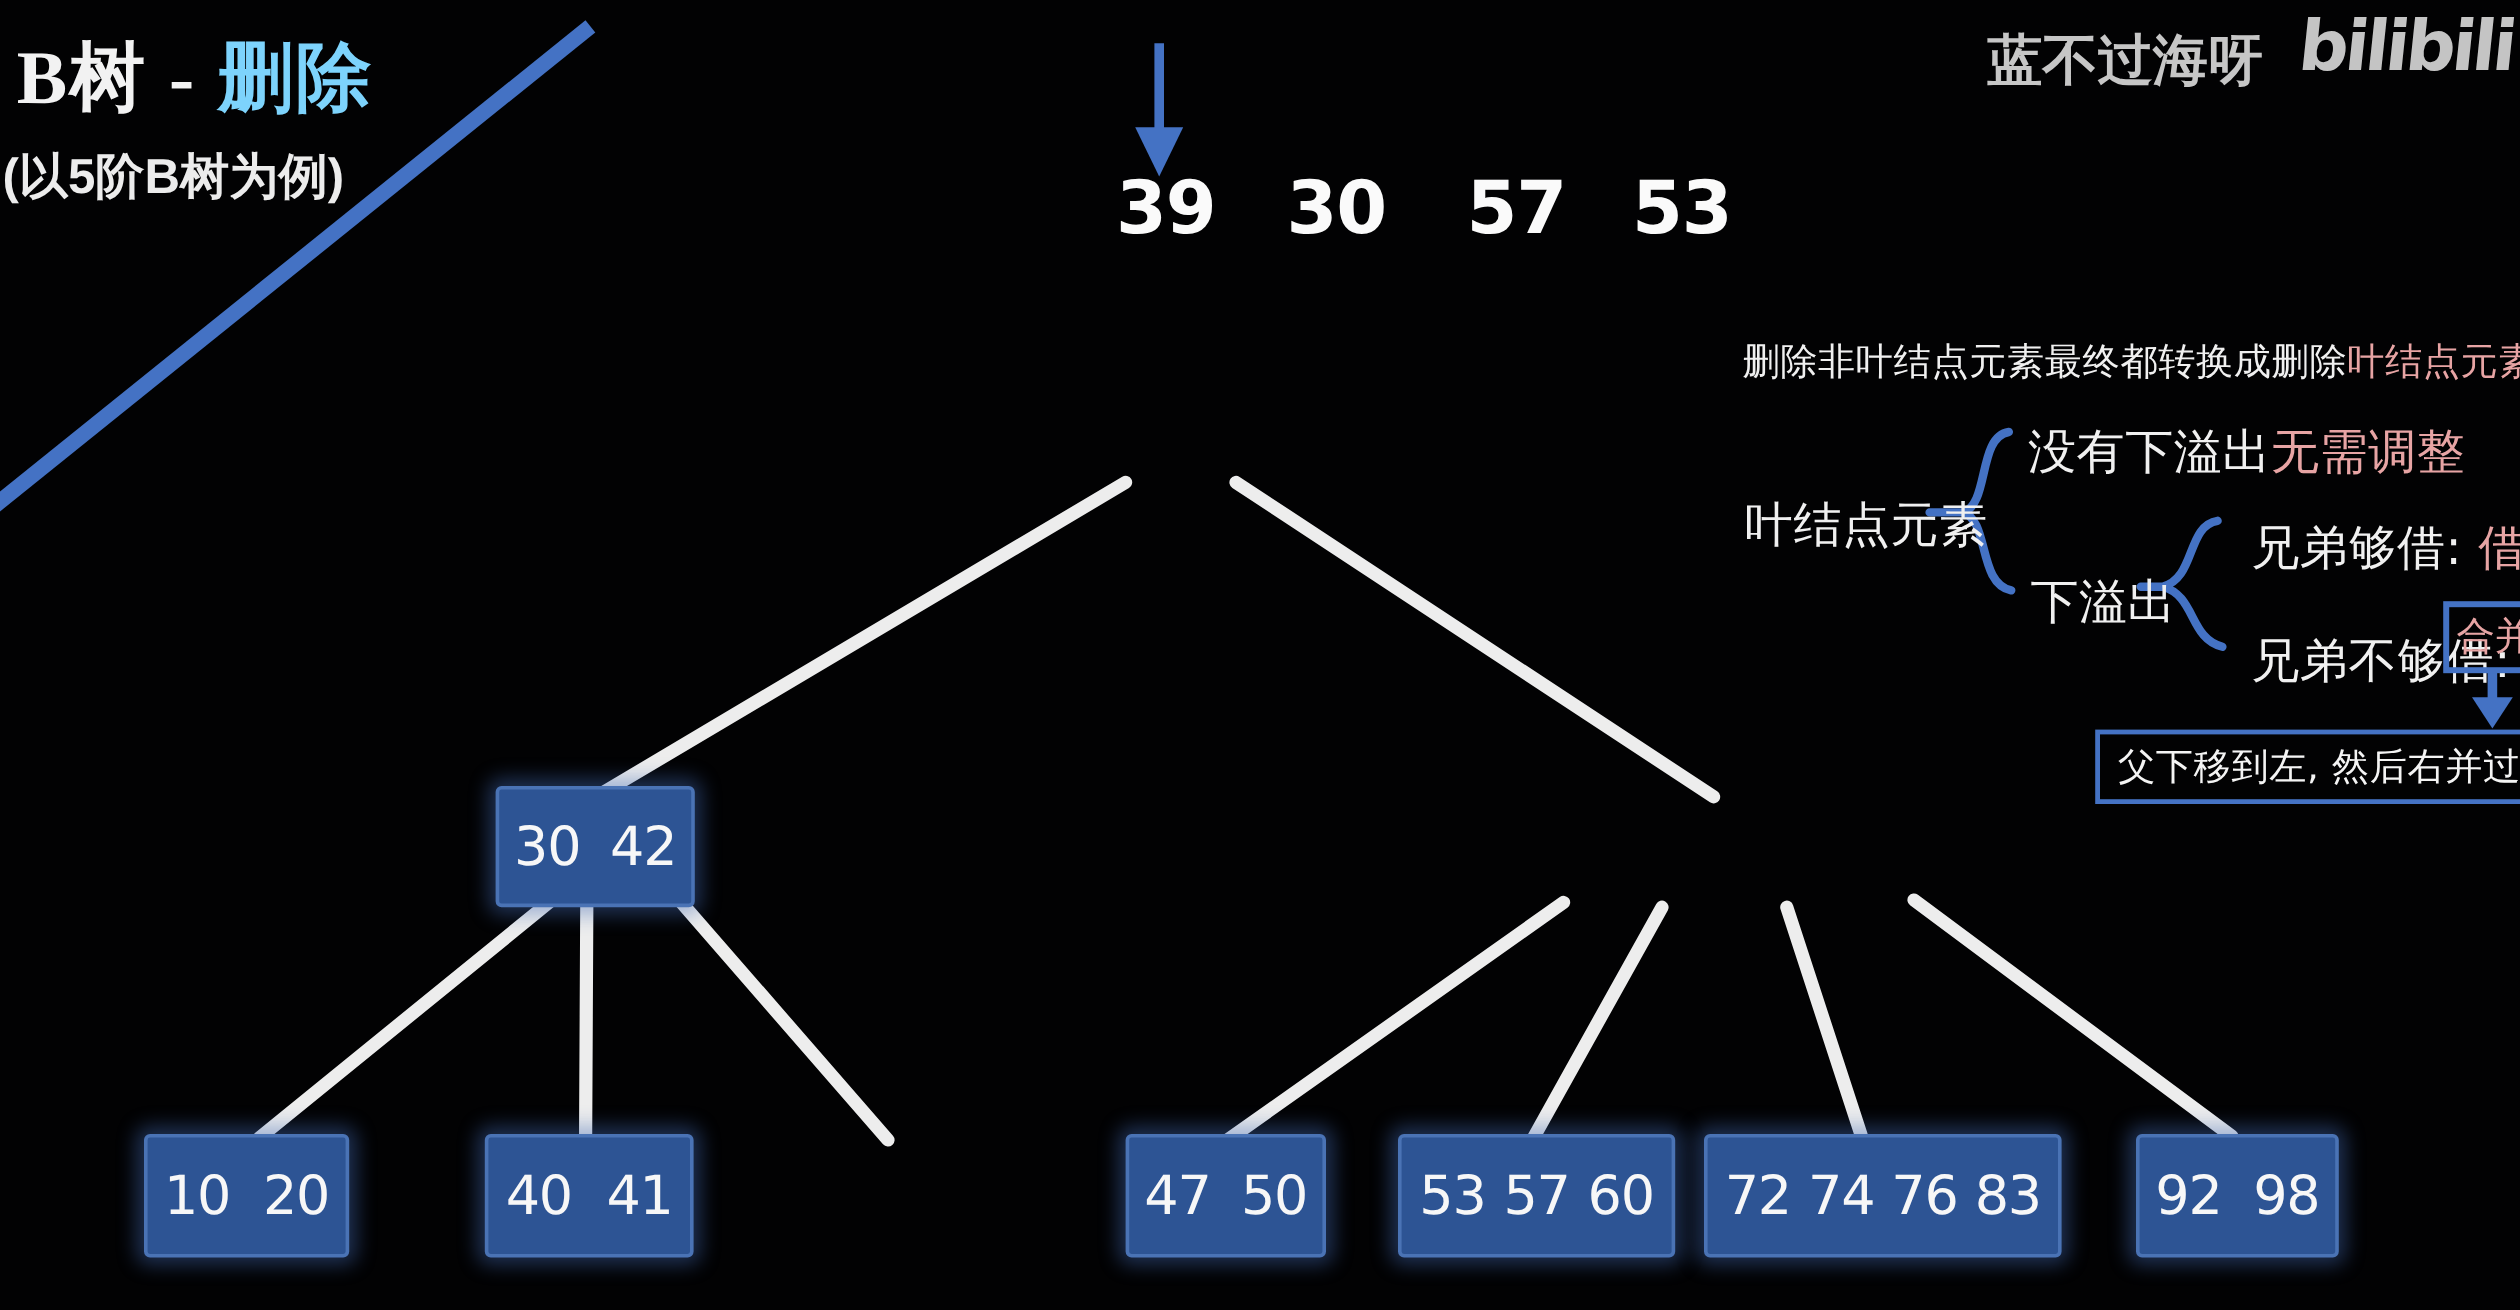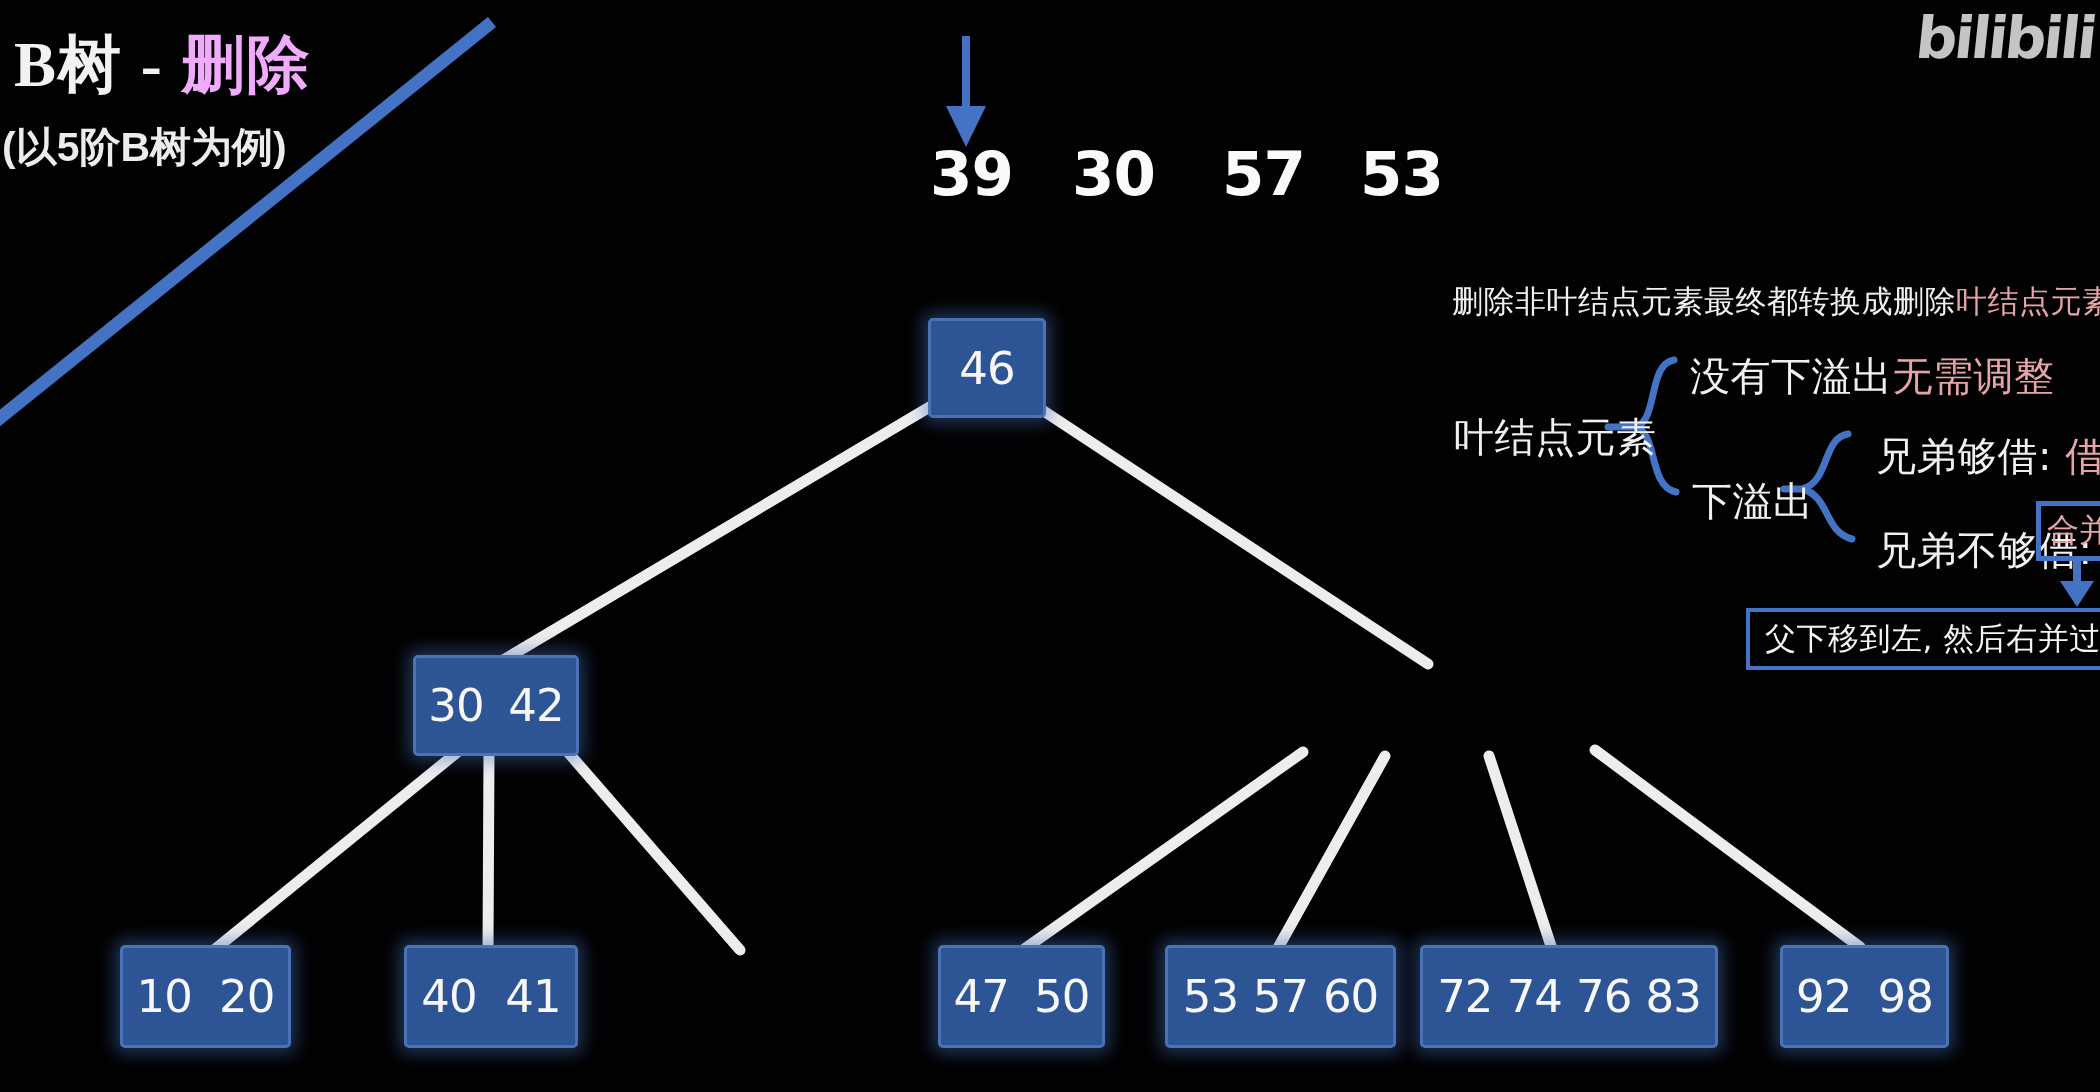--- a/index.html
+++ b/index.html
@@ -3,21 +3,21 @@
 <meta charset="utf-8">
 <style>
   html,body{margin:0;padding:0;background:#000;}
   #stage{position:relative;width:2100px;height:1092px;background:#020203;overflow:hidden;
          font-family:"DejaVu Sans","Liberation Sans",sans-serif;}
   svg{position:absolute;left:0;top:0;z-index:1;}
 
   
   .title{position:absolute;left:14px;top:22px;font-family:"Liberation Serif","DejaVu Serif",serif;
          font-size:63px;font-weight:700;color:#f2f2f2;letter-spacing:2px;z-index:3;}
-  .title .red{color:#f0abfc;}
+  .title .red{color:#7dd3fc;}
   .subtitle{position:absolute;left:2px;top:120px;font-family:Liberation Sans, sans-serif;
             font-size:41px;font-weight:600;color:#ececec;z-index:3;}
 
   
   .channel{position:absolute;left:1656px;top:20px;font-size:46px;font-weight:600;color:#c6c6c6;z-index:3;}
   .logo{position:absolute;left:1916px;top:4px;font-size:58px;font-weight:800;color:#c4c4c4;
         transform:skewX(-6deg);letter-spacing:-3px;z-index:3;}
 
   
   .pend{position:absolute;top:138px;width:80px;text-align:center;font-size:61px;font-weight:700;
@@ -74,20 +74,21 @@
       <line x1="2077" y1="560" x2="2077" y2="586" stroke="#4472c4" stroke-width="8"></line>
       <polygon points="2077,607 2060,581 2094,581" fill="#4472c4"></polygon>
     </g>
   </svg>
 
   <div class="title">
     <span>B树 - </span><span class="red">删除</span>
   </div>
   <div class="subtitle">(以5阶B树为例)</div>
 
+  <div class="channel">蓝不过海呀</div>
   <div class="logo">bilibili</div>
 
   <span class="pend" style="left:930px">39</span>
   <span class="pend" style="left:1072px">30</span>
   <span class="pend" style="left:1222px">57</span>
   <span class="pend" style="left:1360px">53</span>
 
   <div class="ann" style="left:1452px;top:281px;font-size:31px">
     <span>删除非叶结点元素最终都转换成删除</span><span class="pink">叶结点元素</span>
   </div>
@@ -107,23 +108,20 @@
   <div class="ann" style="left:1876px;top:523px">兄弟不够借: </div>
 
   <div class="bluebox" id="merge-box">
     <span class="pink">合并</span>
   </div>
 
   <div class="bluebox" id="parent-box">
     <span>父下移到左, 然后右并过来</span>
   </div>
 
-  <div class="node" style="left:928px;top:318px;width:112px;height:94px">
-    <span class="key">46</span>
-  </div>
 
   <div class="node" style="left:413px;top:655px;width:160px;height:95px">
     <span class="key">30</span>
     <span class="key">42</span>
   </div>
 
 
   <div class="node" style="left:120px;top:945px;width:165px;height:97px">
     <span class="key">10</span>
     <span class="key">20</span>

